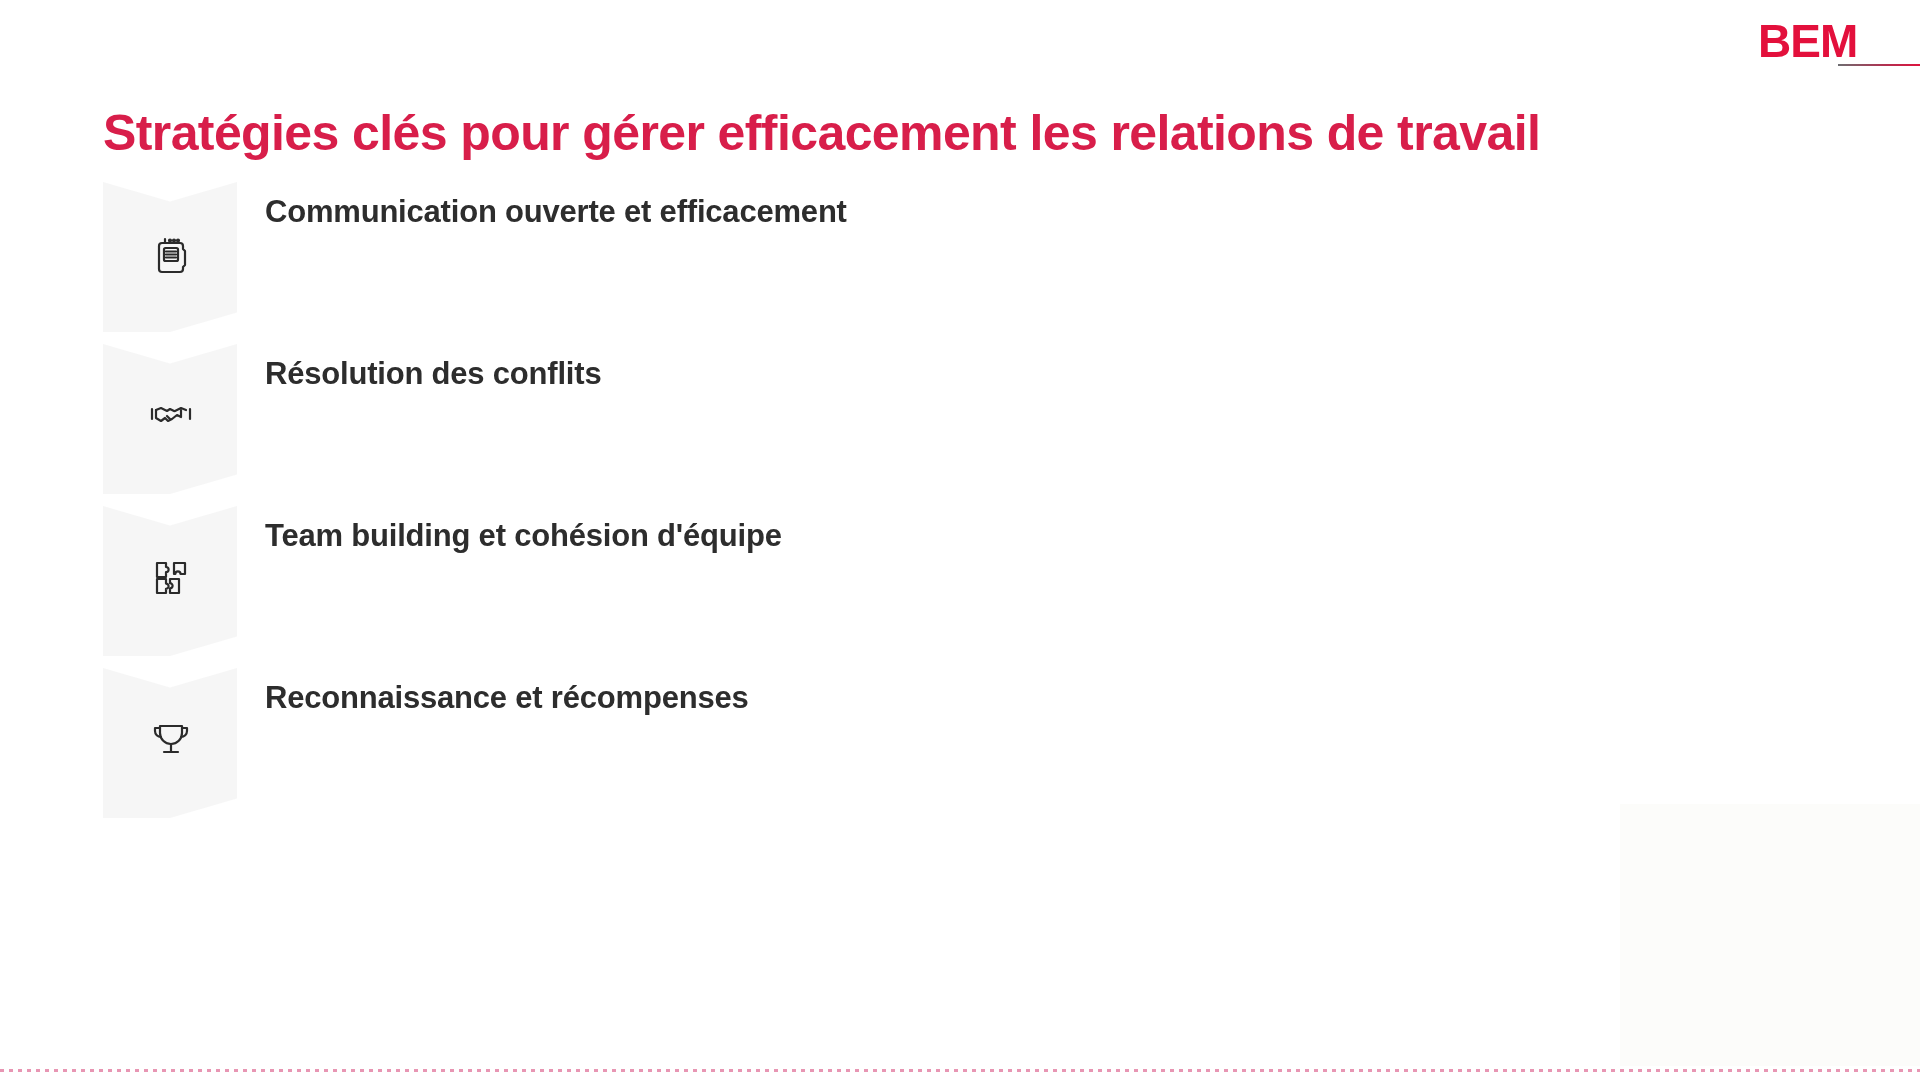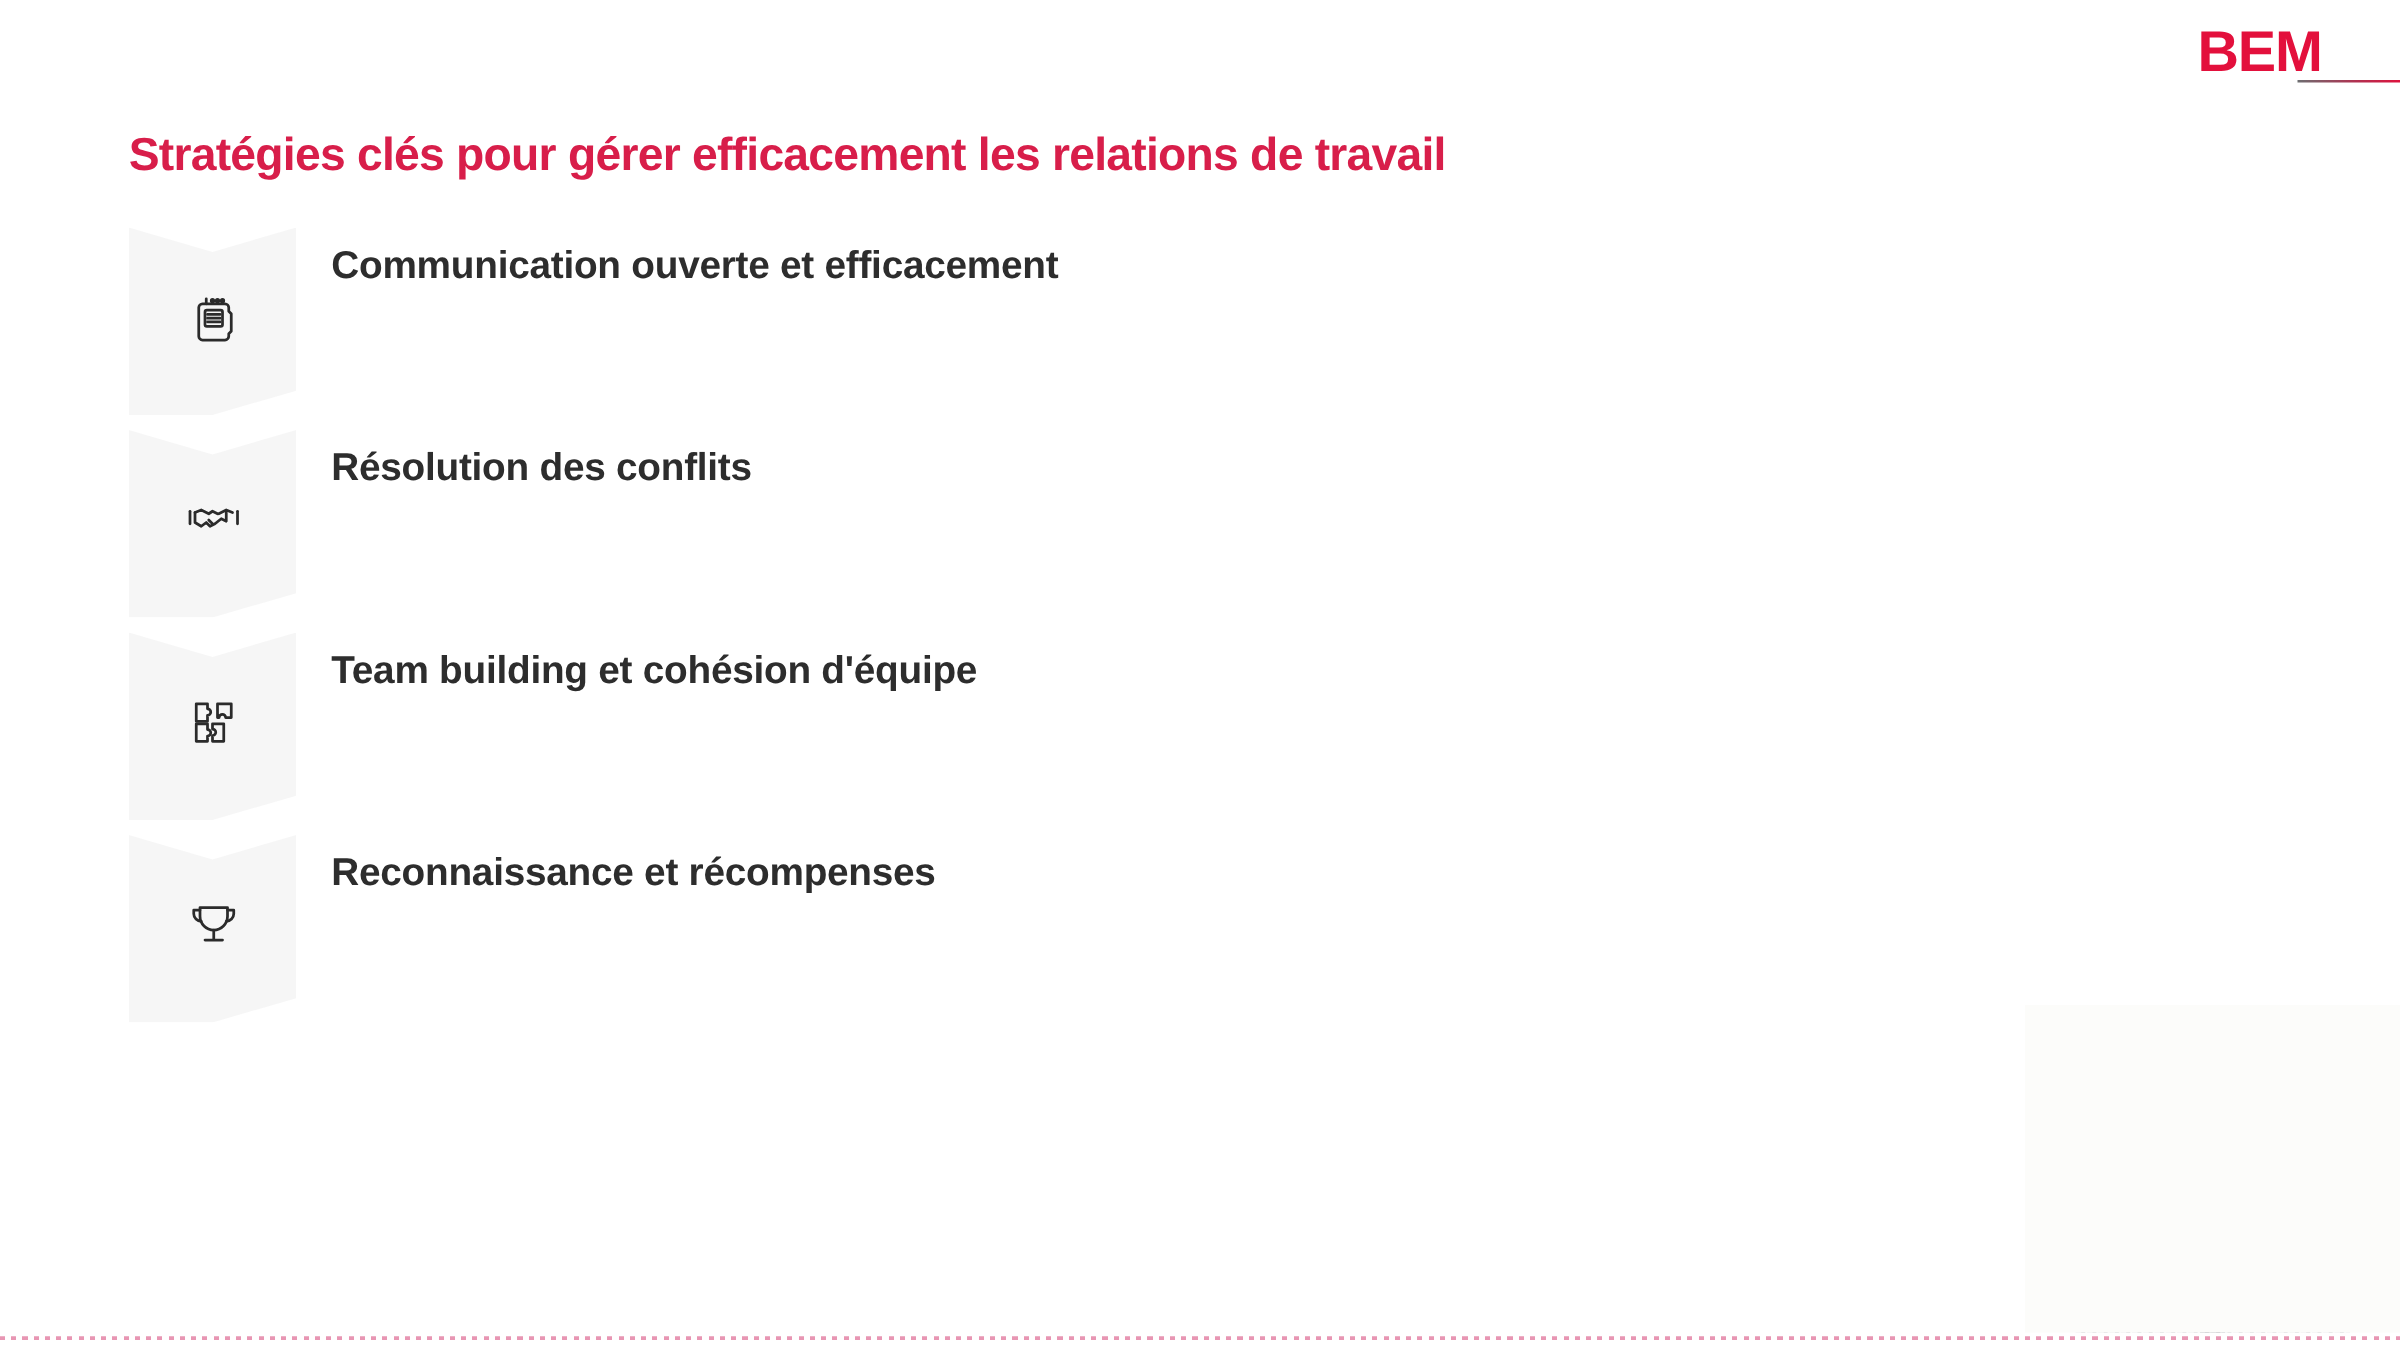--- a/index.html
+++ b/index.html
@@ -64,21 +64,21 @@
   }
 
   
   #slide-title {
     position: absolute;
     top: 72px;
     left: 103px;
     width: 1640px;
     font-family: "Liberation Sans", sans-serif;
     font-weight: 700;
-    font-size: 37px;
+    font-size: 50px;
     line-height: 54px;
     letter-spacing: -0.6px;
     color: #d81e4a;
     white-space: nowrap;
   }
 
   
   #strategy-list {
     position: absolute;
     top: 182px;

